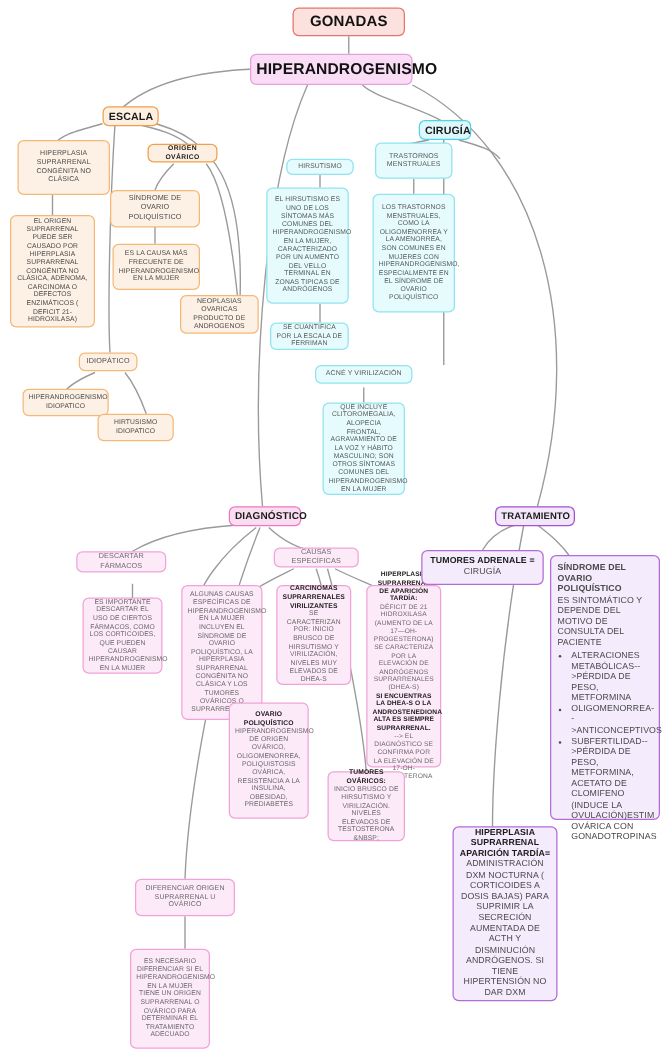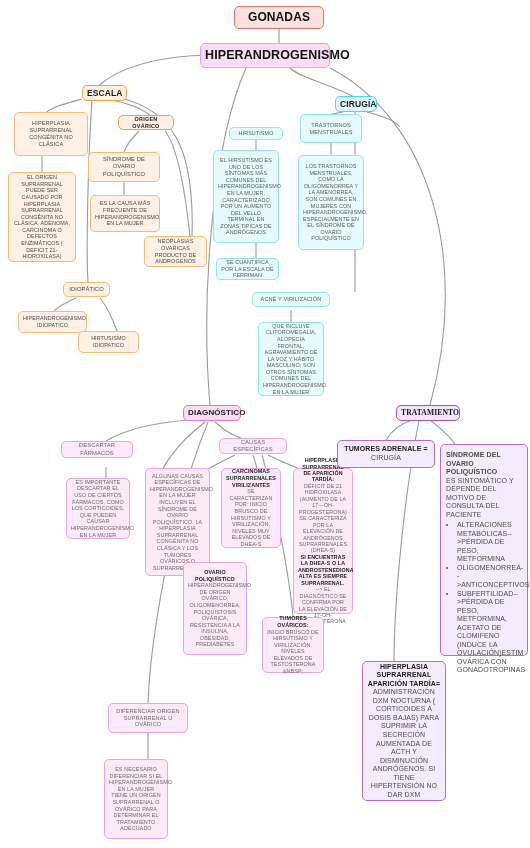--- a/index.html
+++ b/index.html
@@ -294,21 +294,21 @@
   </div>
 
   <div class="node p-pink" style="left:108px; top:703px; width:80px; height:30px; font-size:5.6px;">
     <span>DIFERENCIAR ORIGEN SUPRARRENAL U OVÁRICO</span>
   </div>
 
   <div class="node p-pink" style="left:104px; top:759px; width:64px; height:80px; font-size:5.4px;">
     <span>ES NECESARIO DIFERENCIAR SI EL HIPERANDROGENISMO EN LA MUJER TIENE UN ORIGEN SUPRARRENAL O OVÁRICO PARA DETERMINAR EL TRATAMIENTO ADECUADO</span>
   </div>
 
-  <div class="node p-purple-hdr" style="left:396px; top:405px; width:64px; height:16px; font-size:7.6px;font-family:Liberation Serif, serif;">
+  <div class="node p-purple-hdr" style="left:396px; top:405px; width:64px; height:16px; font-size:7.6px;">
     <span>TRATAMIENTO</span>
   </div>
 
   <div class="node p-purple rich" style="left:337px; top:440px; width:98px; height:28px; font-size:7px;">
     <span><b>TUMORES ADRENALE =</b> <span>CIRUGÍA</span></span>
   </div>
 
   <div class="node p-purple body-left" style="left:440px; top:444px; width:88px; height:212px; font-size:7px; align-items:flex-start; padding:6px 4px 4px 5px;">
     <span>
       <b>SÍNDROME DEL OVARIO POLIQUÍSTICO</b><span> ES SINTOMÁTICO Y DEPENDE DEL MOTIVO DE CONSULTA DEL PACIENTE</span>

